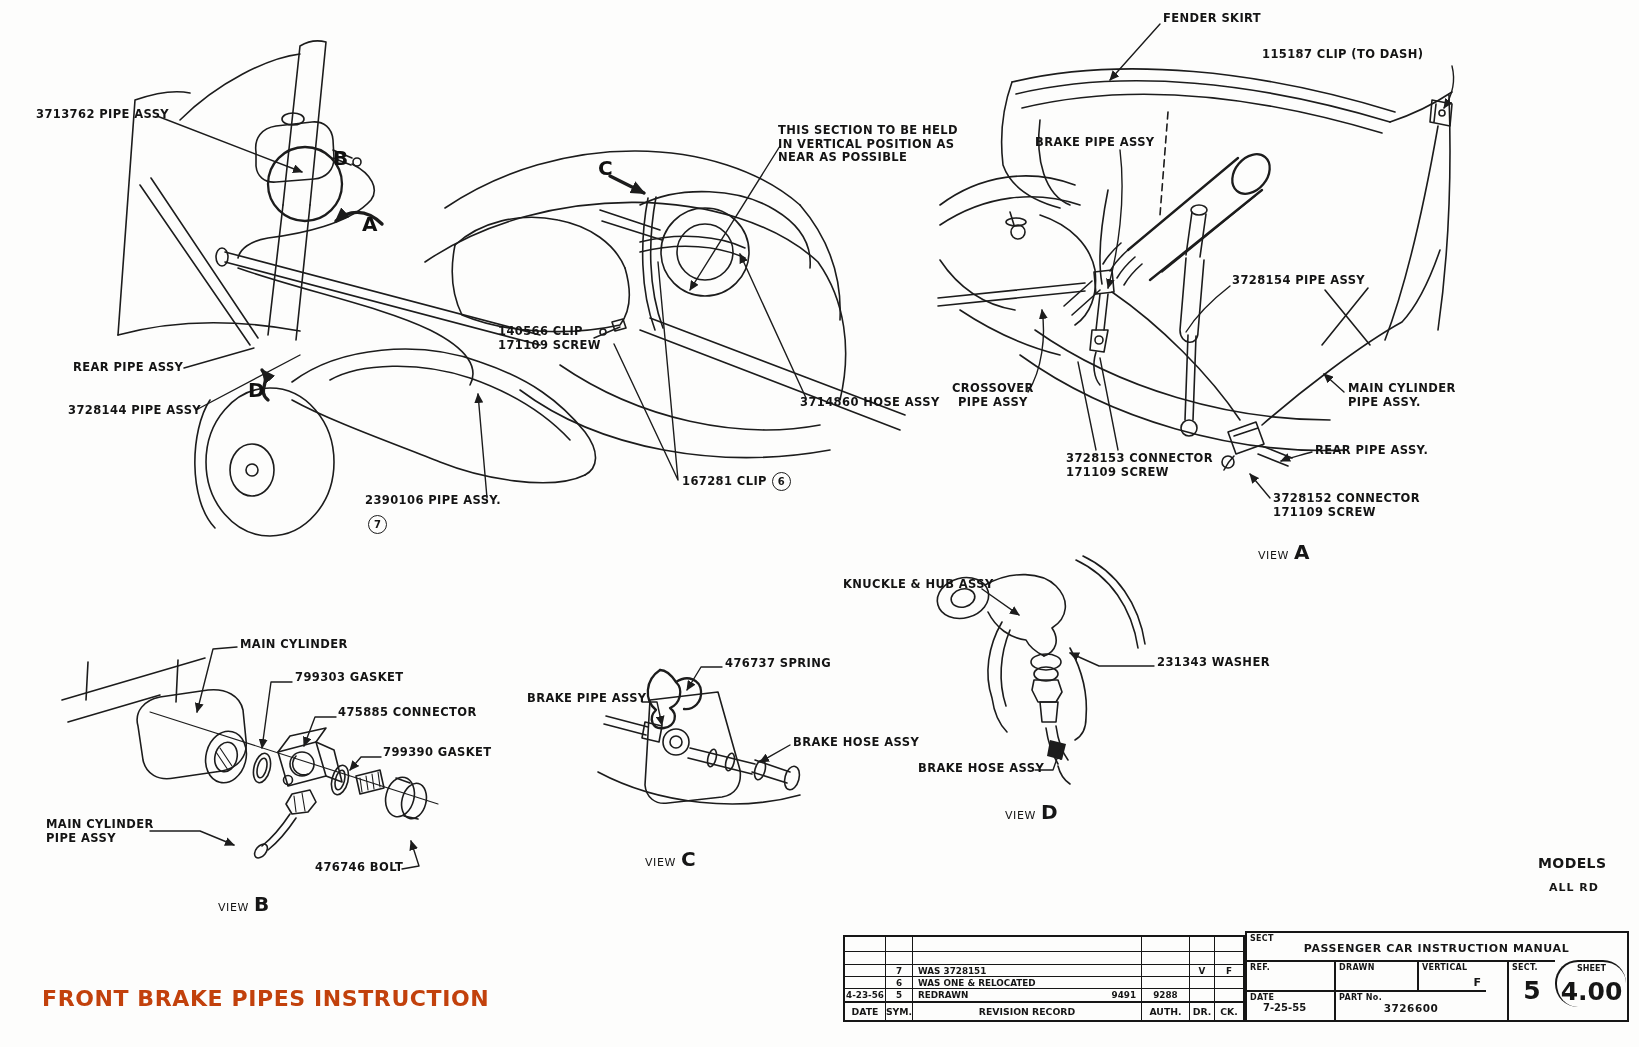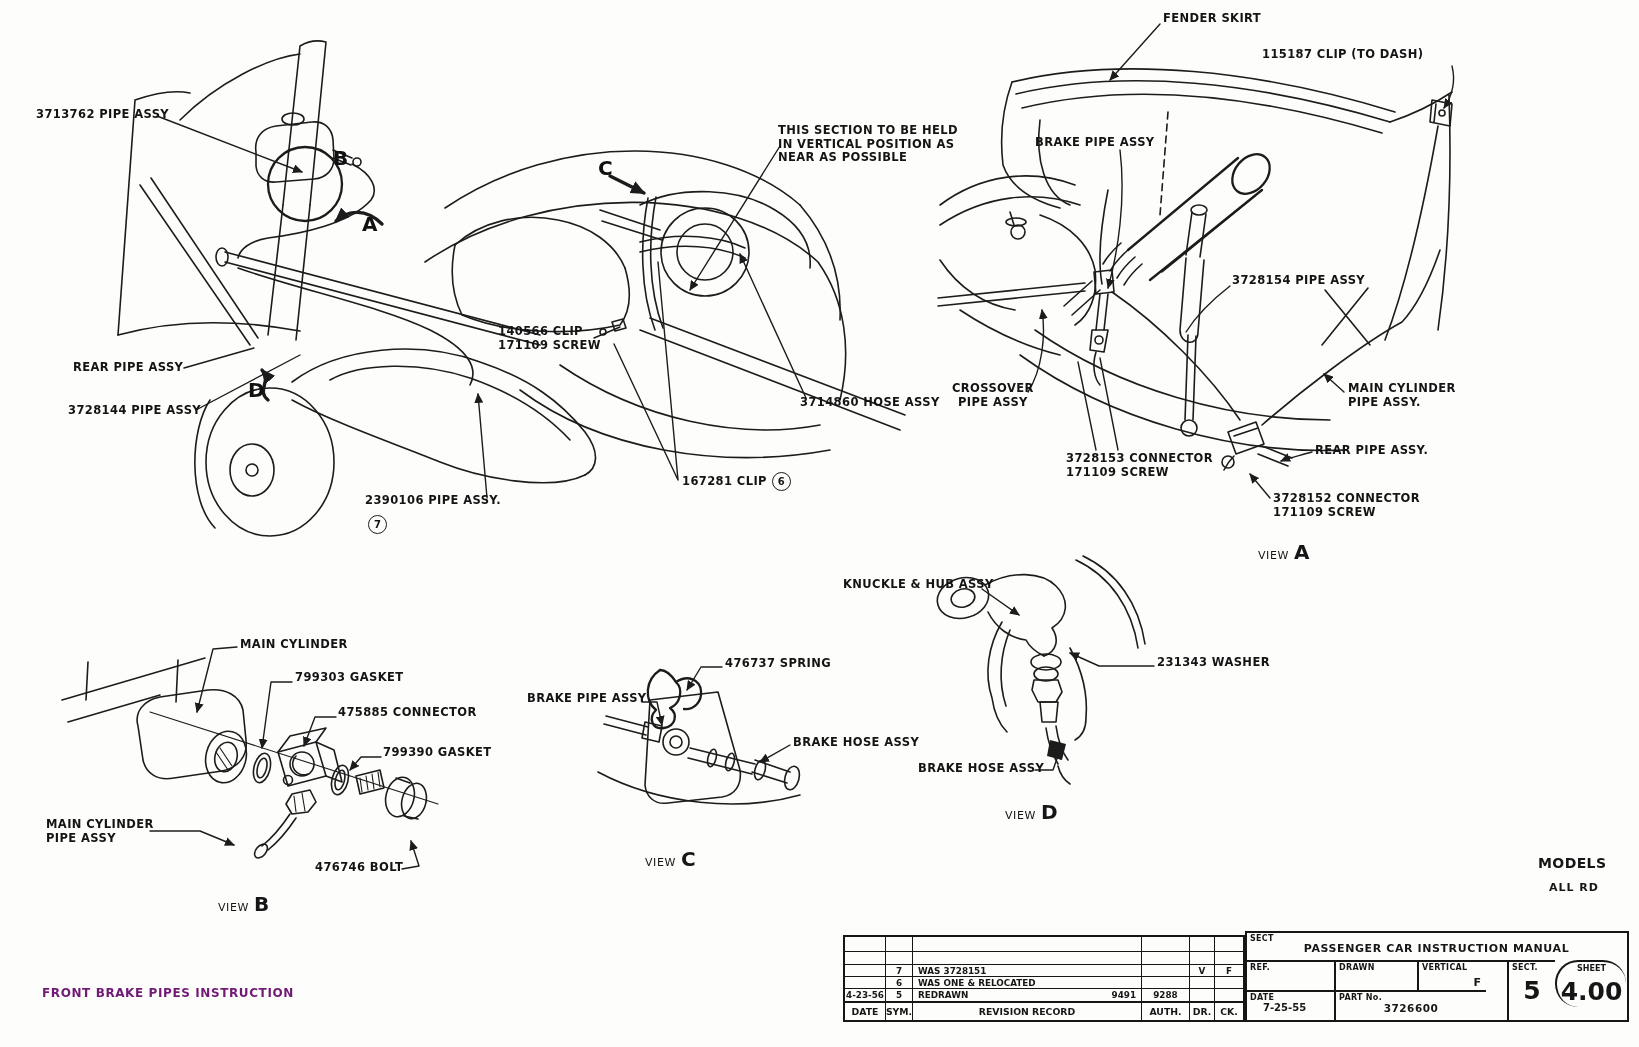--- a/index.html
+++ b/index.html
@@ -16,22 +16,22 @@
        white-space:pre-line;color:#141414;}
   .lbl.center{text-align:center;}
   .letter{position:absolute;font-size:20px;font-weight:700;color:#101010;}
   .badge{display:inline-flex;align-items:center;justify-content:center;width:17px;height:17px;
          border:1.6px solid #1c1c1c;border-radius:50%;font-size:10px;font-weight:700;}
   .badge.abs{position:absolute;}
   .withbadge{display:flex;align-items:center;gap:5px;}
   .viewcap{position:absolute;display:flex;align-items:baseline;gap:5px;}
   .viewcap .w{font-size:11px;font-weight:400;letter-spacing:.6px;}
   .viewcap .l{font-size:20px;font-weight:700;}
-  .footer-title{position:absolute;left:42px;top:986px;font-size:12px;font-weight:900;
-                letter-spacing:.6px;color:#701a75;}
+  .footer-title{position:absolute;left:42px;top:986px;font-size:22px;font-weight:900;
+                letter-spacing:.6px;color:#c2410c;}
   .models{position:absolute;left:1538px;top:855px;font-size:14px;font-weight:900;letter-spacing:.4px;}
   .models-val{position:absolute;left:1549px;top:881px;font-size:11px;font-weight:700;letter-spacing:1px;}
 
   
   #tblock{position:absolute;left:843px;top:931px;width:786px;height:91px;font-weight:700;}
   #rev{position:absolute;left:0;top:4px;width:402px;height:87px;border:2.4px solid #161616;
        box-sizing:border-box;display:grid;grid-template-columns:40px 27px 229px 48px 25px 1fr;
        grid-template-rows:14px 13px 12px 12px 13px 1fr;}
   #rev .c{border-left:1.5px solid #161616;border-top:1.5px solid #161616;box-sizing:border-box;
           font-size:8.8px;display:flex;align-items:center;justify-content:center;overflow:hidden;}

